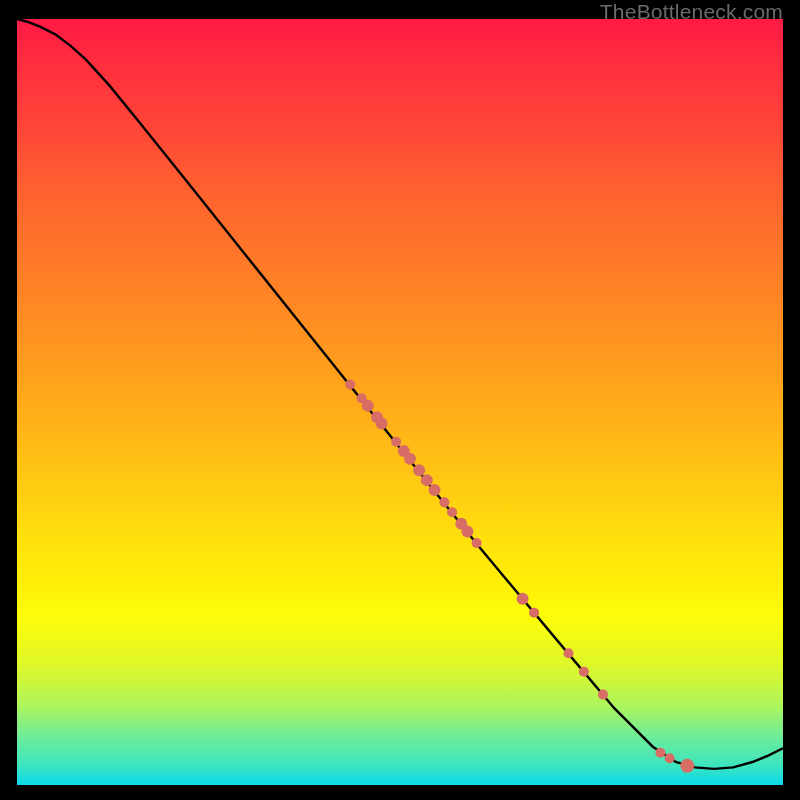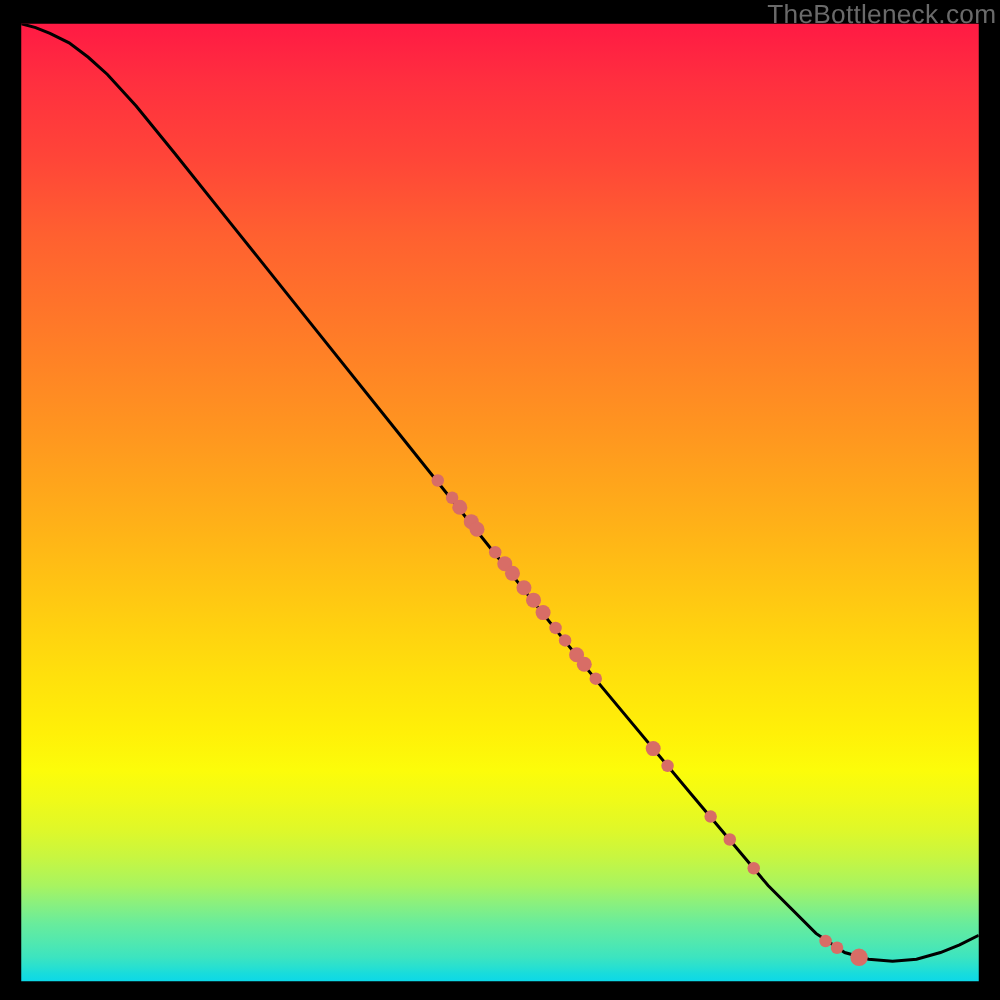--- a/index.html
+++ b/index.html
@@ -50,21 +50,21 @@
       #50e8b0 96%,
       #3ce4c0 97.5%,
       #28e0d0 98.5%,
       #18dcdc 99.2%,
       #0cd8e8 100%
     );
   }
   .watermark {
     position: absolute;
     top: 0px;
-    right: 3px;
+    right: 17px;
     color: #6a6a6a;
     font-family: Arial, Helvetica, sans-serif;
     font-size: 21px;
     font-weight: 500;
     letter-spacing: 0.2px;
     z-index: 10;
   }
   svg.curve {
     position: absolute;
     left: 0;

